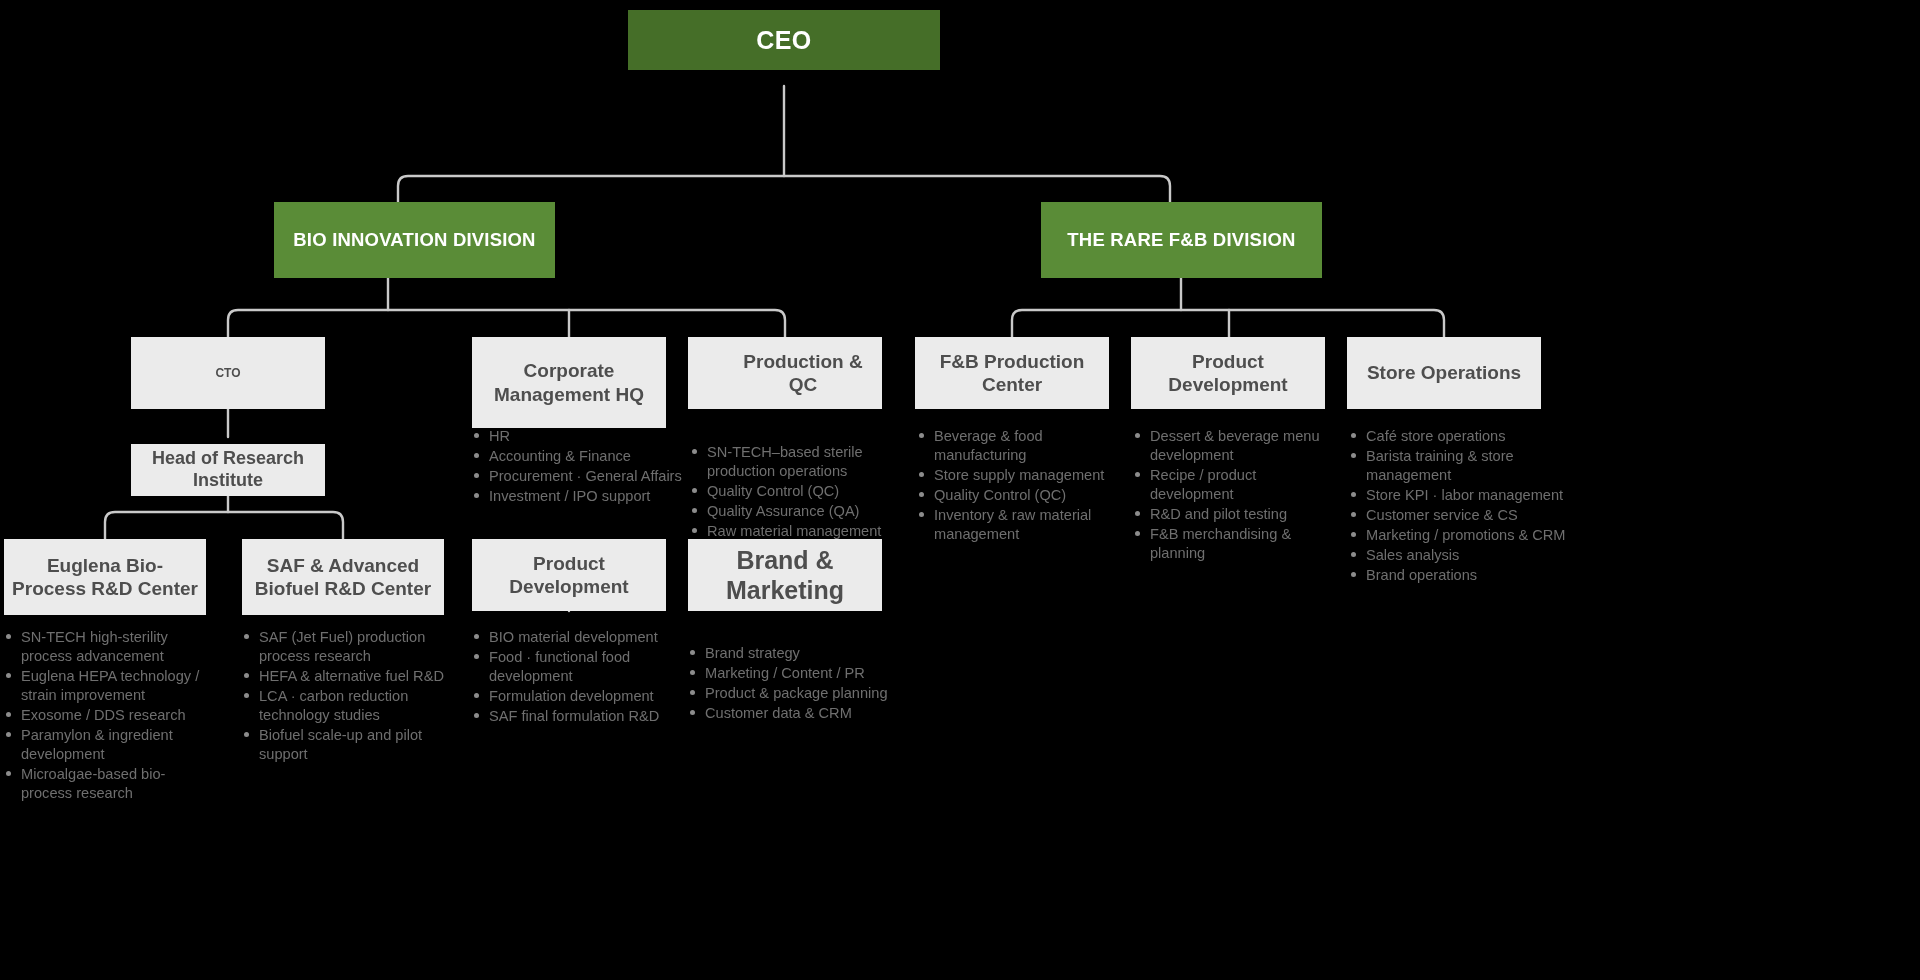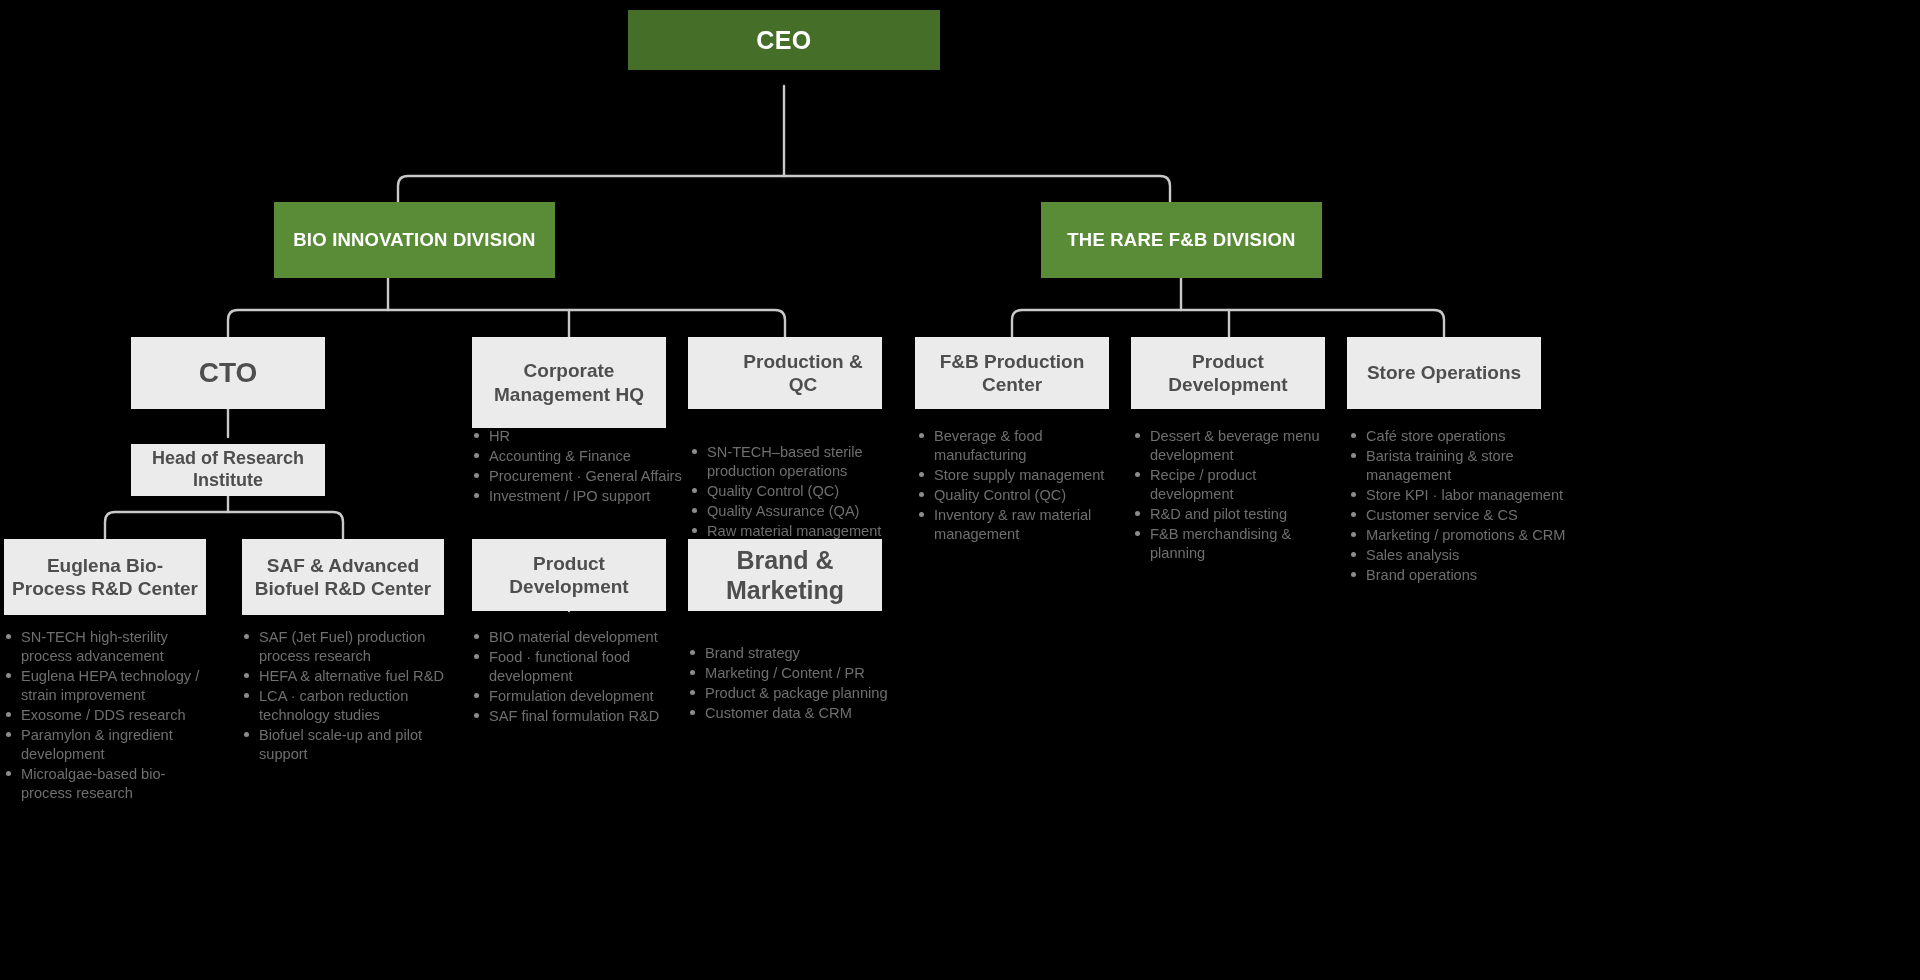--- a/index.html
+++ b/index.html
@@ -23,21 +23,21 @@
   .node.green-mid {background:#5a8c37;color:#ffffff;font-weight:bold;}
   .node.grey      {background:#ebebeb;color:#4e4e4e;font-weight:bold;}
 
   .node .lbl{display:block;line-height:1.22;padding:0 8px;}
 
   
   #n-ceo      {left:628px; top:10px;  width:312px;height:60px;  font-size:25px;letter-spacing:.4px;}
   #n-bio      {left:247px; top:202px; width:281px;height:76px;  font-size:18.5px;letter-spacing:.2px;margin-left:27px;}
   #n-fnb      {left:1041px;top:202px; width:281px;height:76px;  font-size:18.5px;letter-spacing:.2px;}
 
-  #n-cto      {left:131px; top:337px; width:194px;height:72px;  font-size:28px;}
+  #n-cto      {left:131px; top:337px; width:194px;height:72px;  font-size:12px;}
   #n-corp     {left:472px; top:337px; width:194px;height:91px;  font-size:19px;}
   #n-prodqc   {left:688px; top:337px; width:194px;height:72px;  font-size:19px;padding-left:36px;}
   #n-fbprod   {left:915px; top:337px; width:194px;height:72px;  font-size:19px;}
   #n-pdev-r   {left:1131px;top:337px; width:194px;height:72px;  font-size:19px;}
   #n-store    {left:1347px;top:337px; width:194px;height:72px;  font-size:19px;}
 
   #n-hri      {left:131px; top:444px; width:194px;height:52px;  font-size:18px;}
 
   #n-euglena  {left:4px;   top:539px; width:202px;height:76px;  font-size:19px;text-align:center;}
   #n-saf      {left:242px; top:539px; width:202px;height:76px;  font-size:19px;}

